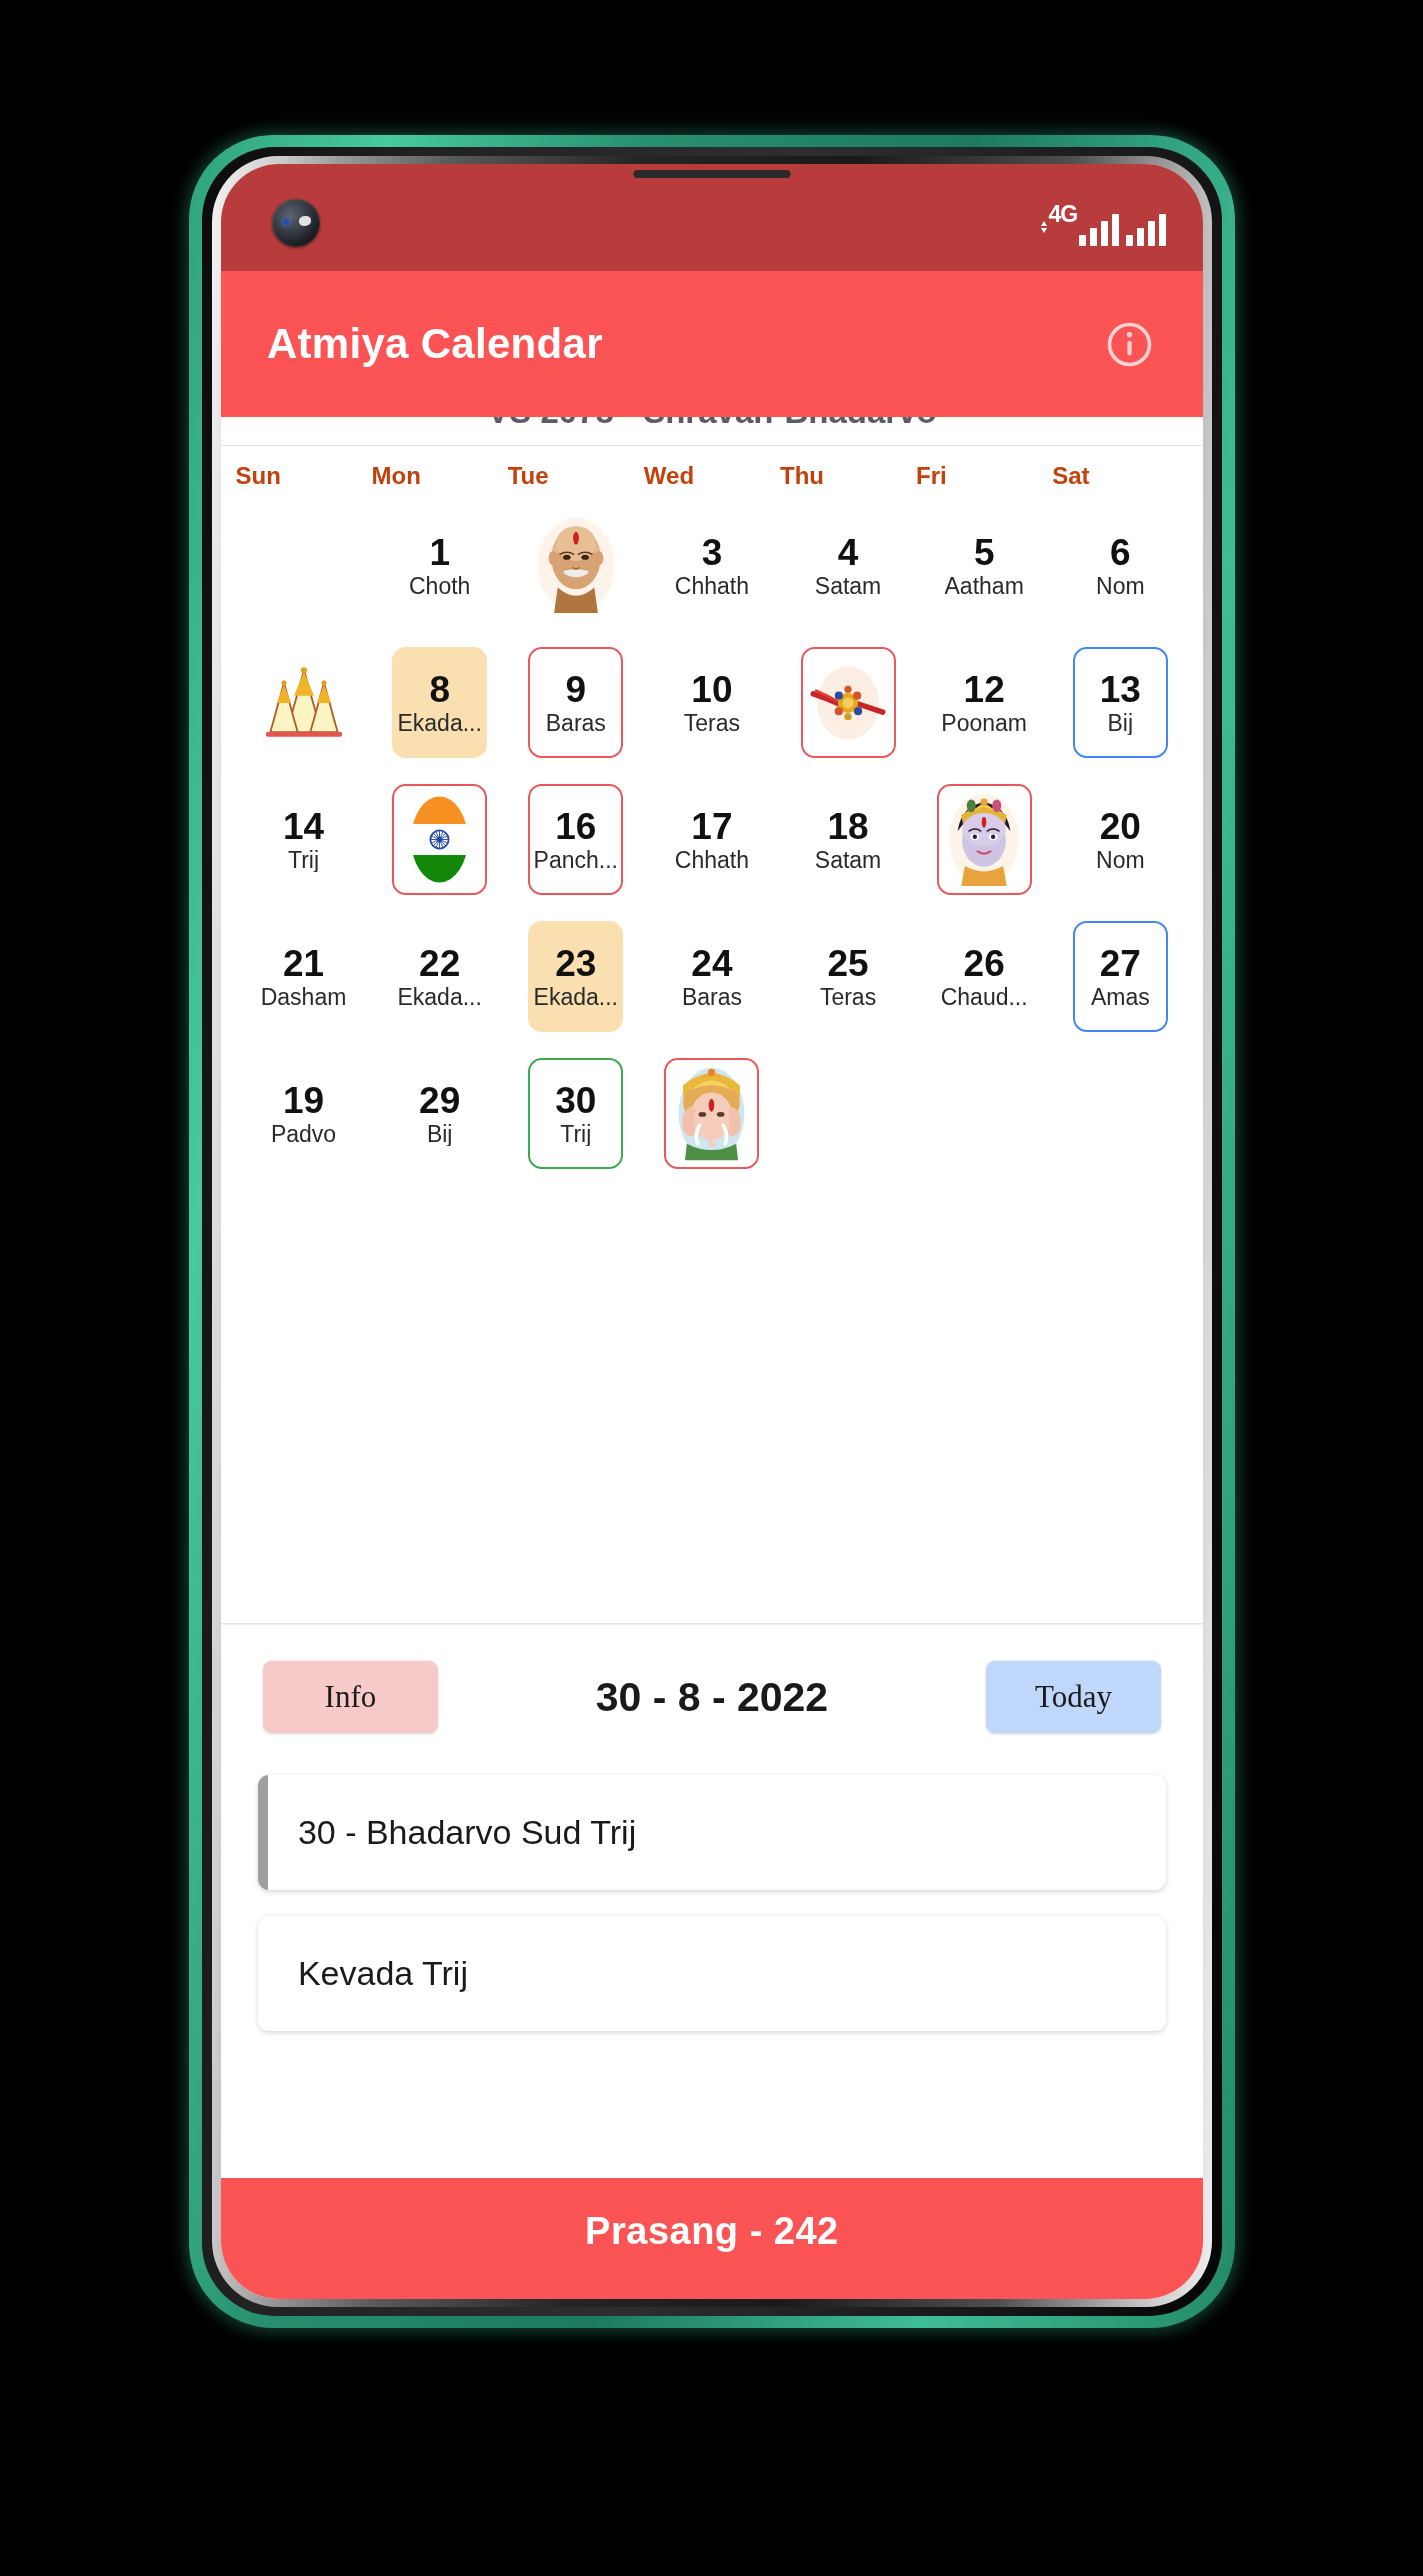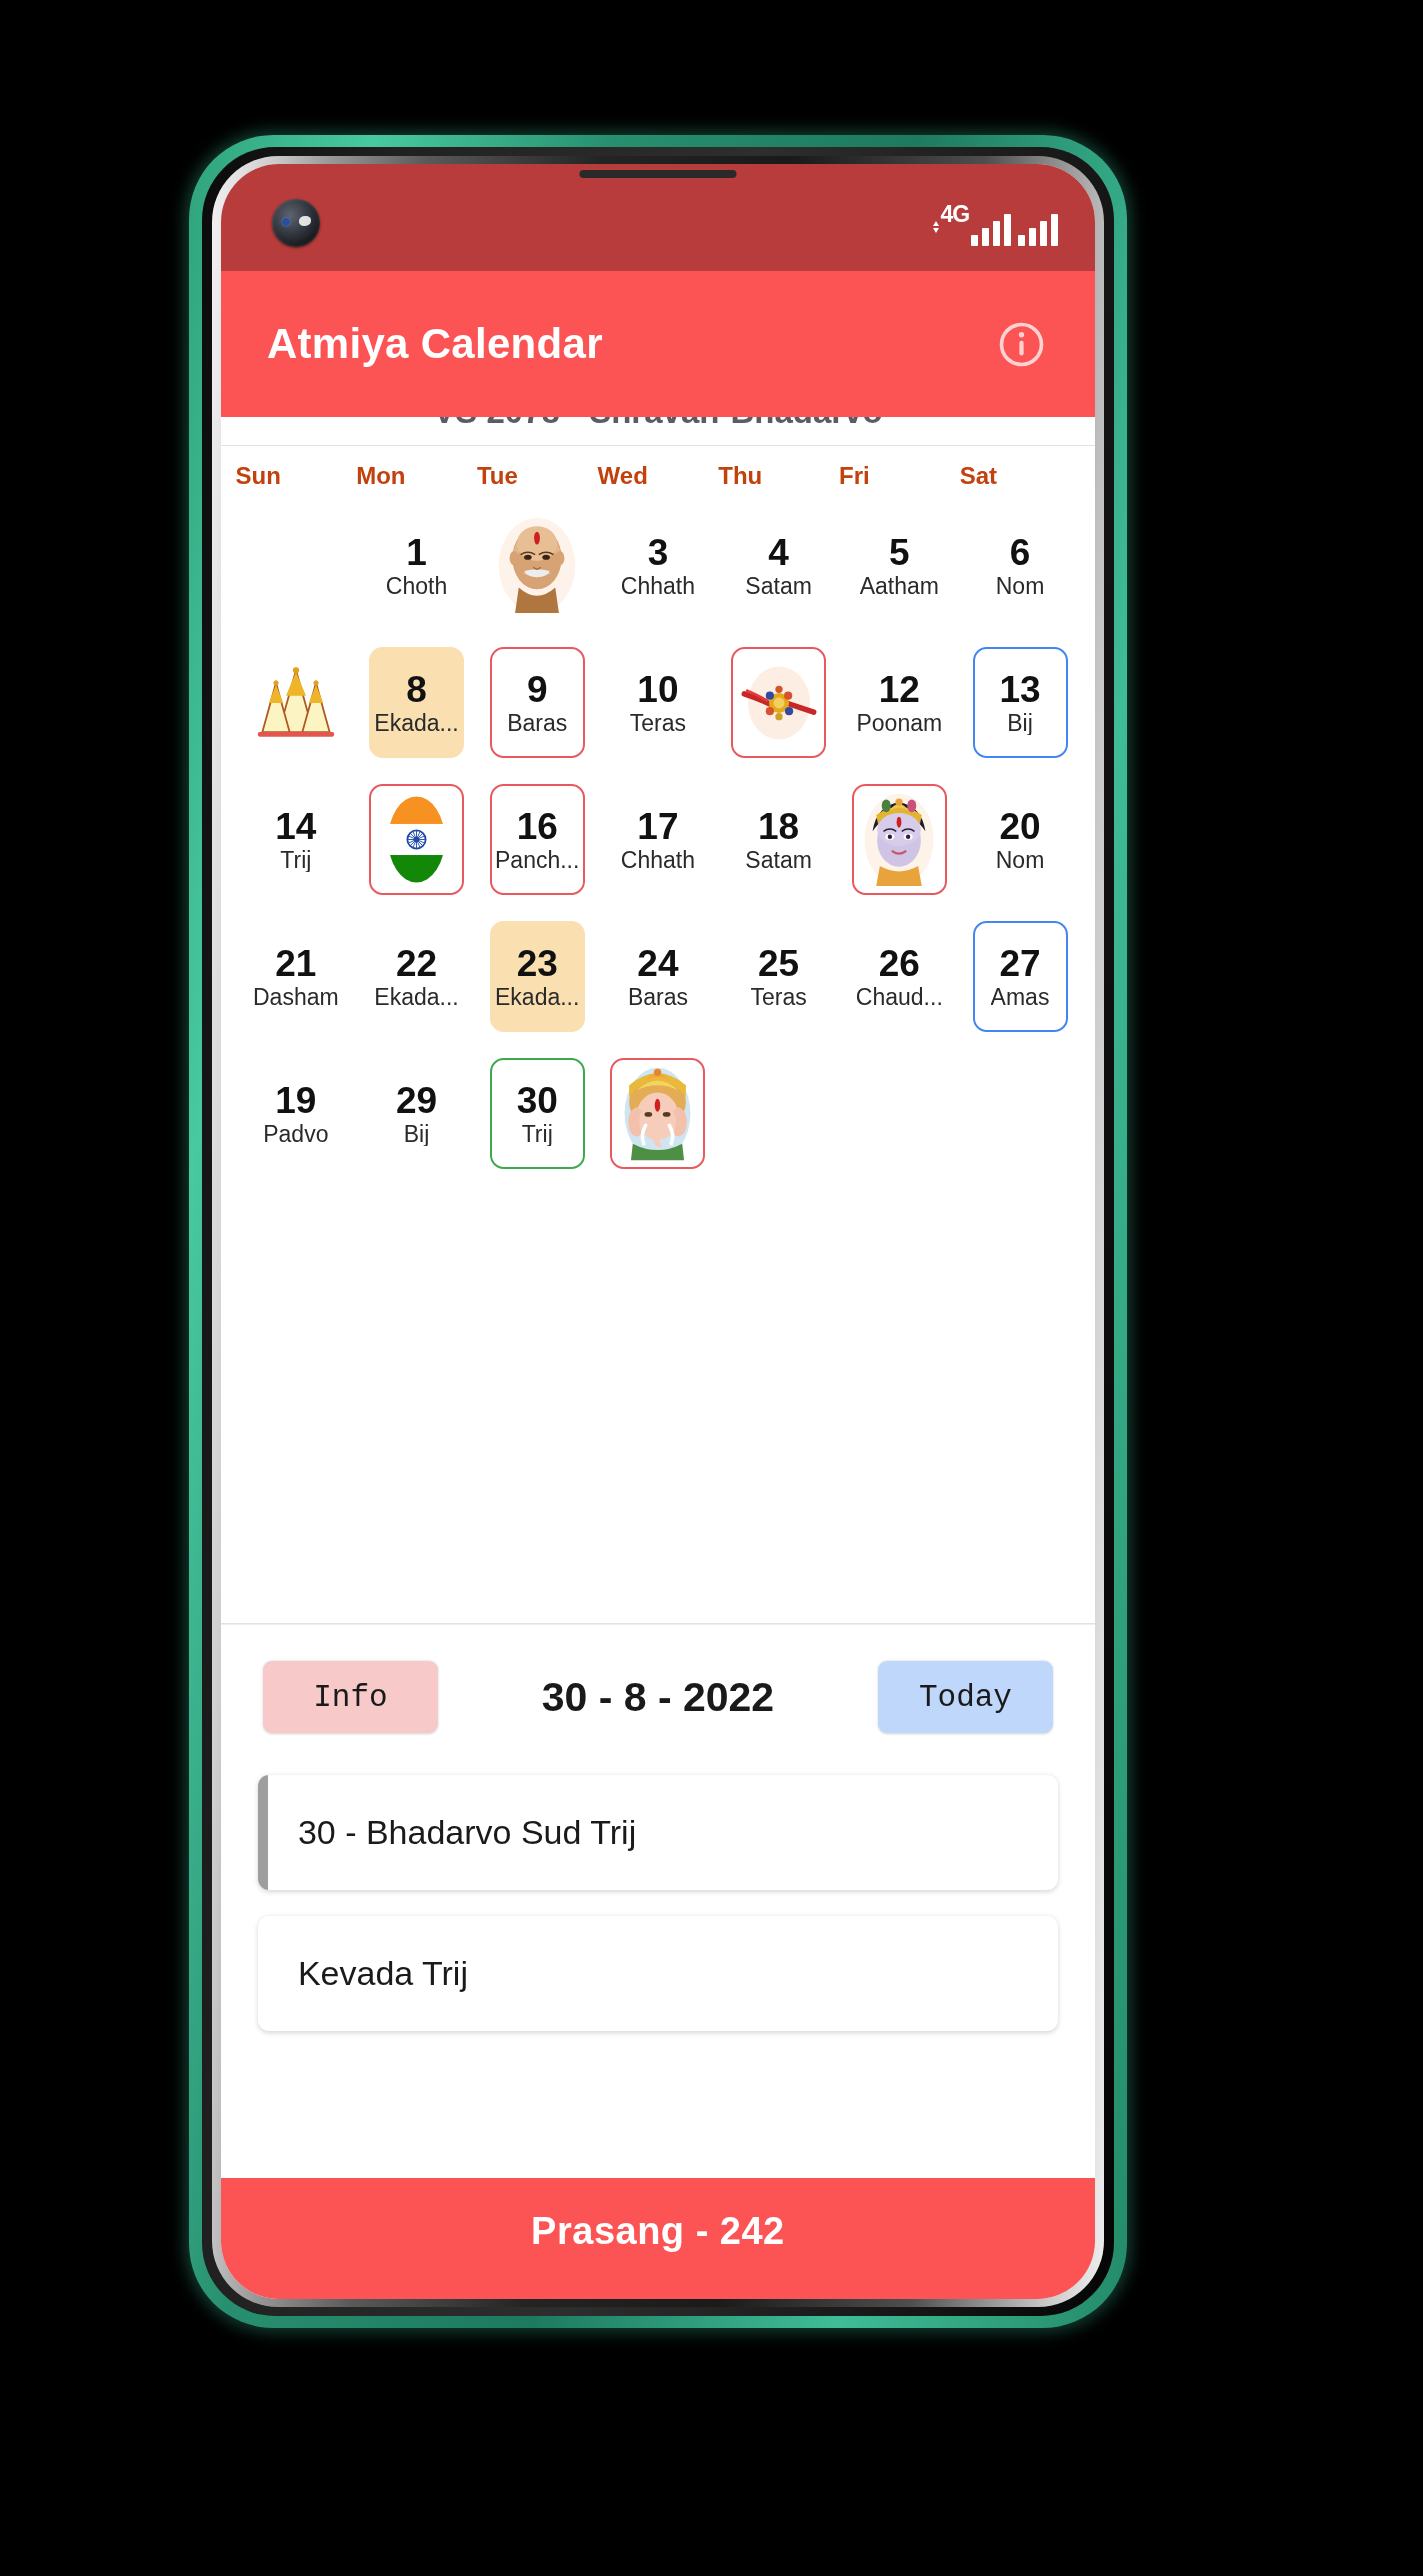--- a/index.html
+++ b/index.html
@@ -10,21 +10,21 @@
     background: #000000;
     font-family: "Liberation Sans", sans-serif;
     overflow: hidden;
   }
 
   
   #phone-frame {
     position: absolute;
     left: 189px;
     top: 135px;
-    width: 938px;
+    width: 1046px;
     height: 2193px;
     border-radius: 84px;
     background: linear-gradient(100deg,#2fa37c 0%, #48c9a0 14%, #278f6f 32%, #1d7a5e 55%, #3fbd96 78%, #238a69 100%);
     box-shadow: 0 0 16.4px 3.7px rgba(60,200,160,0.32);
   }
   #phone-bezel {
     position: absolute;
     left: 12.8px; top: 12px;
     width: calc(100% - 25.6px);
     height: calc(100% - 24px);
@@ -252,21 +252,21 @@
     display: flex;
     align-items: center;
     padding: 0 42px;
     border-top: 0.9px solid #efefef;
   }
   .pill-btn {
     border: none;
     border-radius: 9.1px;
     font-size: 31px;
     color: #1a1a1a;
-    font-family: Liberation Mono, monospace;
+    font-family: Liberation Serif, serif;
     padding: 18.3px 0;
     width: 175px;
     text-align: center;
     box-shadow: 0 0.9px 2.7px rgba(0,0,0,0.18);
   }
   #info-button  { background: #f7c9c9; }
   #today-button { background: #bfd7fb; }
   #selected-date {
     flex: 1;
     text-align: center;

